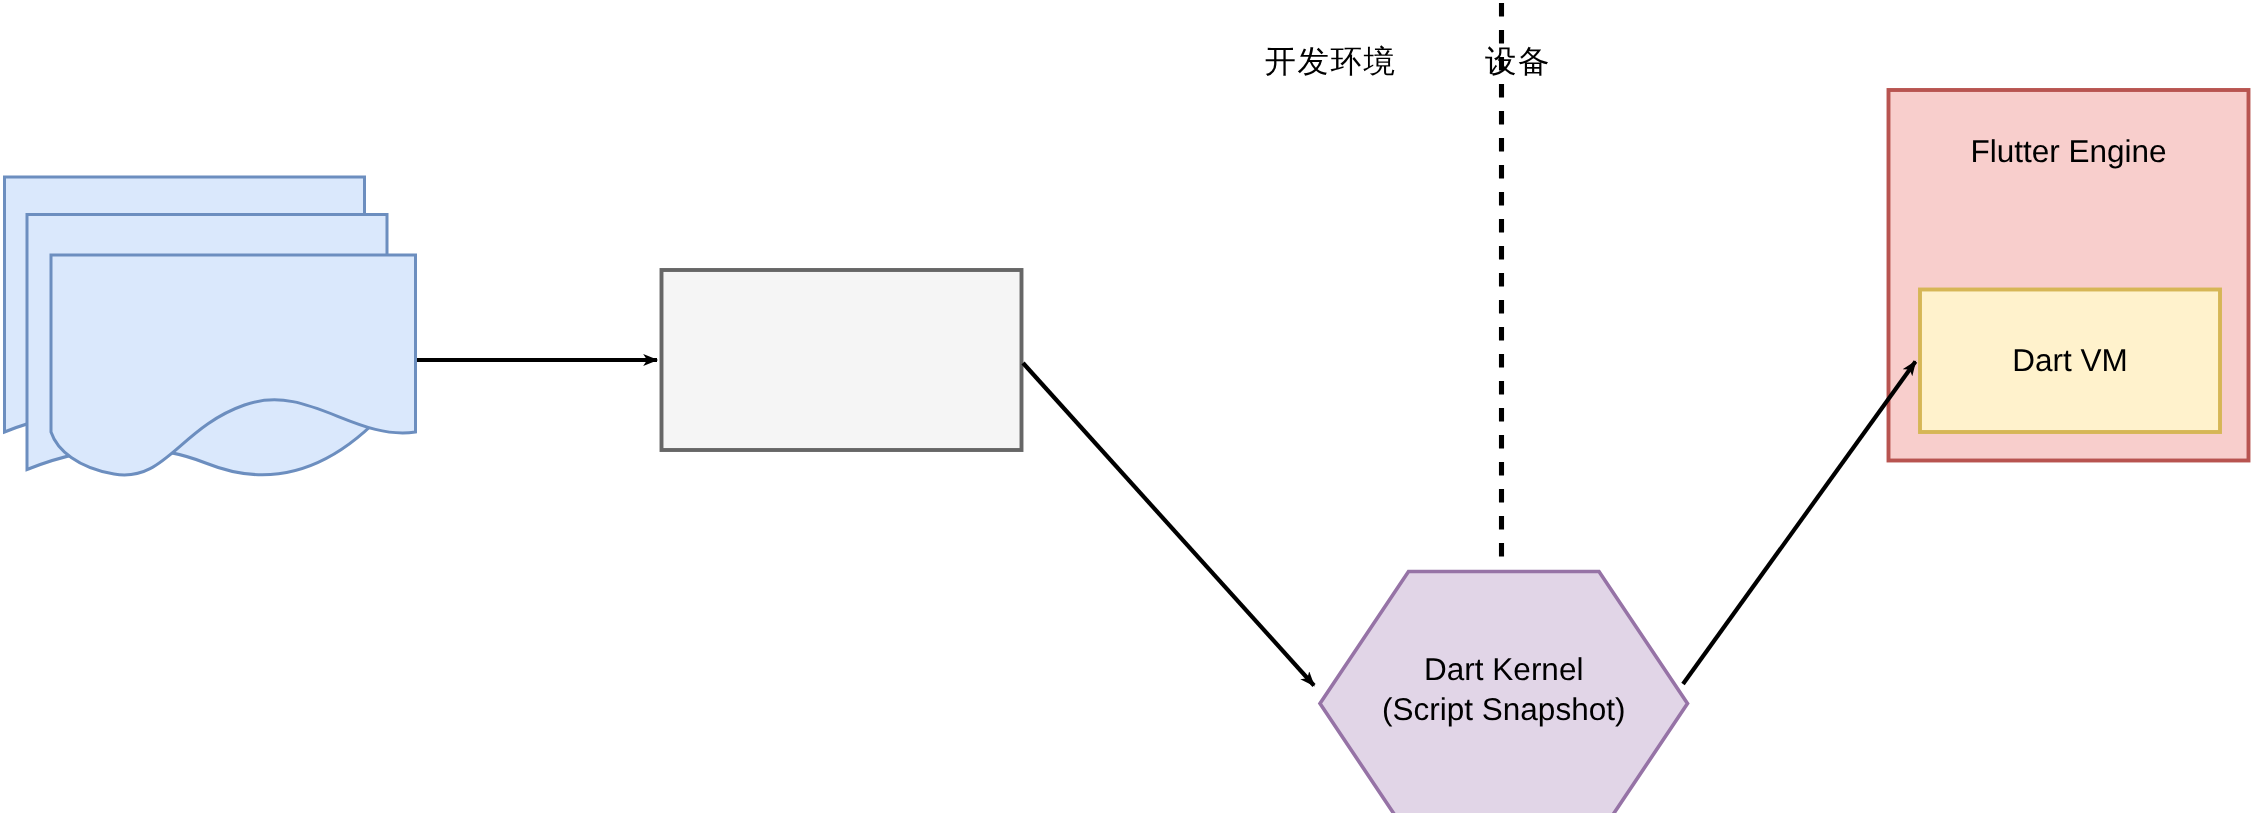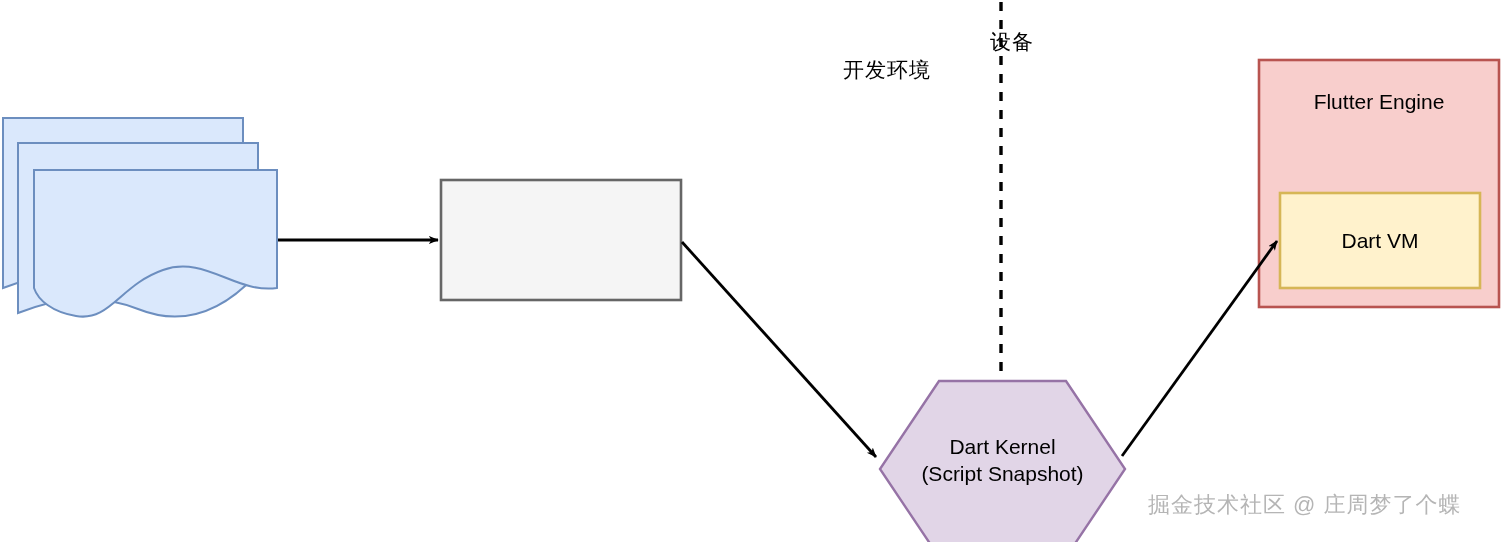--- a/index.html
+++ b/index.html
@@ -89,27 +89,26 @@
 
     <rect x="1259" y="60" width="240" height="247" fill="#f8cecc" stroke="#b85450" stroke-width="2.6"></rect>
 
     <rect x="1280" y="193" width="200" height="95" fill="#fff2cc" stroke="#d6b656" stroke-width="2.6"></rect>
 
     <line x1="278" y1="240" x2="438" y2="240" stroke="#000000" stroke-width="2.8" marker-end="url(#arrowhead)"></line>
     <line x1="682" y1="242" x2="876" y2="457" stroke="#000000" stroke-width="2.8" marker-end="url(#arrowhead)"></line>
     <line x1="1122" y1="456" x2="1277" y2="241" stroke="#000000" stroke-width="2.8" marker-end="url(#arrowhead)"></line>
   </svg>
 
-  <div class="lbl zone-label" style="left:843px; top:30px;margin-top:28px;">开发环境</div>
+  <div class="lbl zone-label" style="left:843px; top:30px;">开发环境</div>
   <div class="lbl zone-label" style="left:990px; top:30px;">设备</div>
 
 
 
   <div class="lbl node-label" style="left:880px; top:435px; width:245px;">Dart Kernel</div>
   <div class="lbl node-label" style="left:880px; top:462px; width:245px;">(Script Snapshot)</div>
 
   <div class="lbl node-label" style="left:1259px; top:90px; width:240px;">Flutter Engine</div>
 
   <div class="lbl node-label" style="left:1280px; top:229px; width:200px;">Dart VM</div>
 
-  <div class="lbl watermark" style="left:1148px; top:492px;">掘金技术社区 @ 庄周梦了个蝶</div>
 
 </div>
 
 </body></html>

